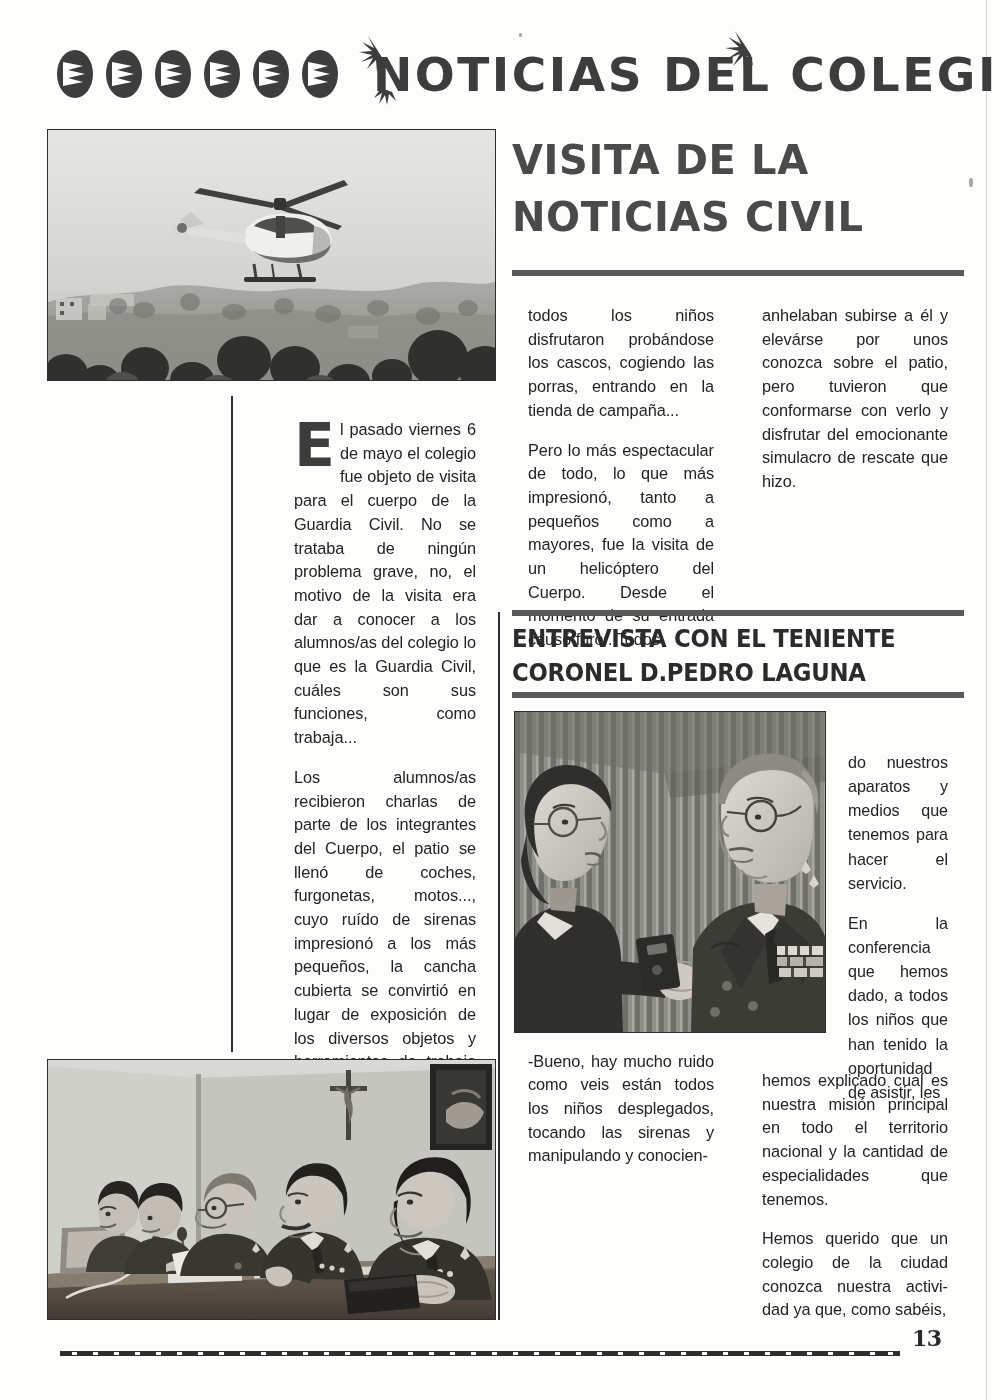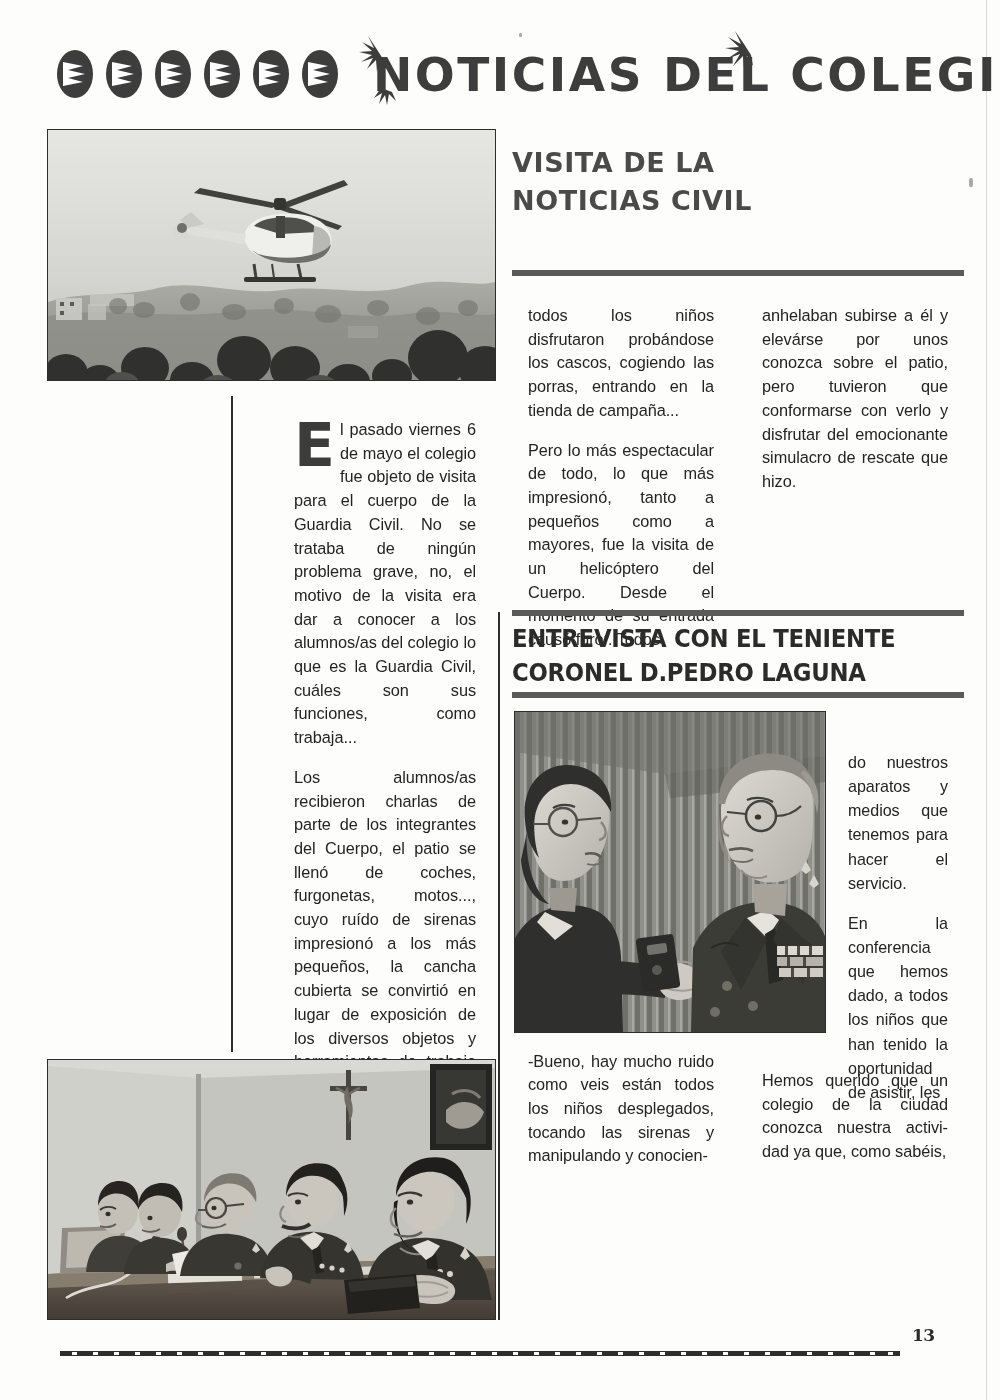--- a/index.html
+++ b/index.html
@@ -66,25 +66,25 @@
     position: absolute;
     border: 1px solid #2d2d2d;
     overflow: hidden;
     background: #b9b9b4;
   }
   .photo svg { display: block; width: 100%; height: 100%; }
 
   
   .headline {
     position: absolute;
-    left: 512px; top: 144px;
+    left: 512px; top: 132px;
     width: 452px;
     font-family: "DejaVu Sans", sans-serif;
     font-weight: bold;
-    font-size: 27px;
+    font-size: 40px;
     line-height: 1.42;
     letter-spacing: 0.6px;
     color: #4a4a4a;
   }
 
   .rule-thick {
     position: absolute;
     background: #5a5a5a;
     height: 6px;
   }
@@ -144,21 +144,21 @@
   .footer-rule {
     position: absolute;
     left: 60px; top: 1349px;
     width: 840px; height: 9px;
   }
   .page-num {
     position: absolute;
     left: 912px; top: 1325px;
     font-family: "DejaVu Serif", serif;
     font-weight: bold;
-    font-size: 17px;
+    font-size: 22px;
     color: #2a2a2a;
     letter-spacing: -0.5px;
     text-align: center;
   }
 </style>
 </head>
 <body>
 
 <div class="page">
 
@@ -457,20 +457,21 @@
   <div class="col" style="left:832px; top:734px; width:132px; font-size:16.1px; line-height:1.50;">
     <p>do nuestros aparatos y medios que tenemos para hacer el servicio.</p>
     <p>En la conferencia que hemos dado, a todos los niños que han tenido la oportunidad de asistir, les</p>
   </div>
 
   <div class="col" style="left:512px; top:1048px; width:218px;">
     <p style="margin-top:0.1em;">-Bueno, hay mucho ruido como veis están todos los niños desplegados, tocando las sirenas y manipulando y conocien-</p>
   </div>
 
   <div class="col" style="left:746px; top:1053px; width:218px;">
+    <p>hemos explicado cual es nuestra misión principal en todo el territorio nacional y la cantidad de especialidades que tenemos.</p>
     <p>Hemos querido que un colegio de la ciudad conozca nuestra activi-dad ya que, como sabéis,</p>
   </div>
 
   <div class="photo" style="left:47px; top:1059px; width:447px; height:259px;">
     <svg viewBox="0 0 447 259" preserveAspectRatio="none">
       <defs>
         <linearGradient id="wallg" x1="0" y1="0" x2="0" y2="1">
           <stop offset="0%" stop-color="#d9d9d4"></stop>
           <stop offset="100%" stop-color="#b9b9b3"></stop>
         </linearGradient>

